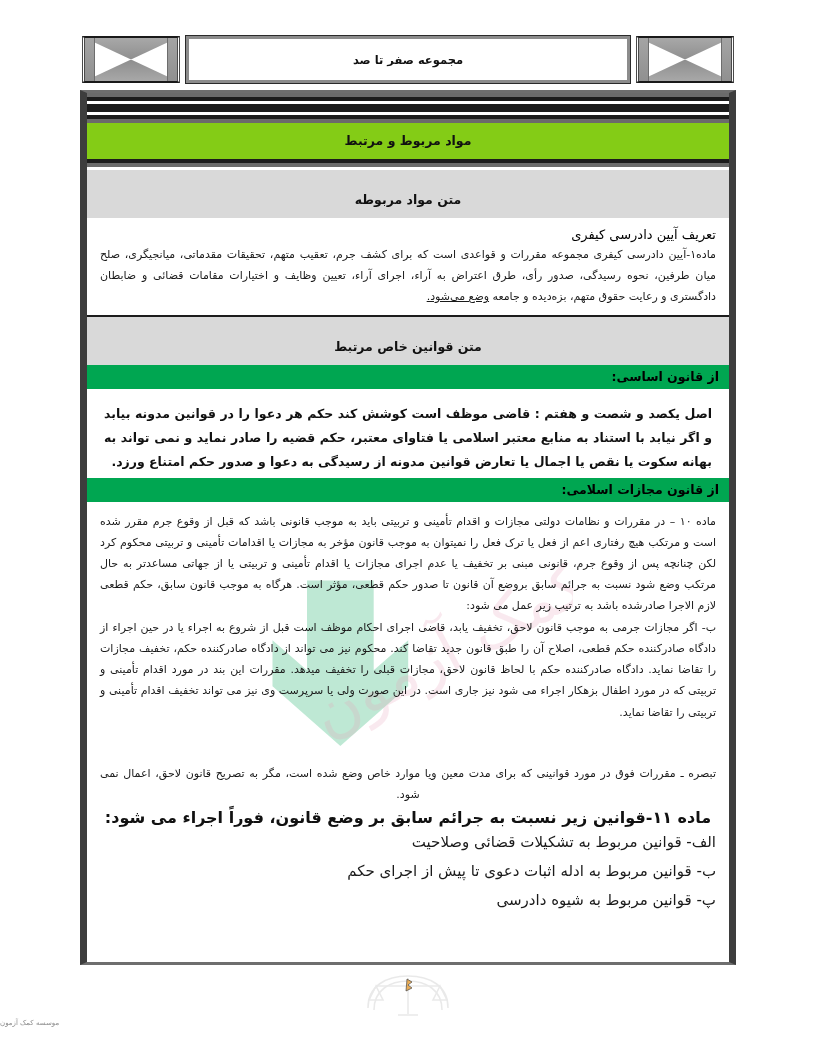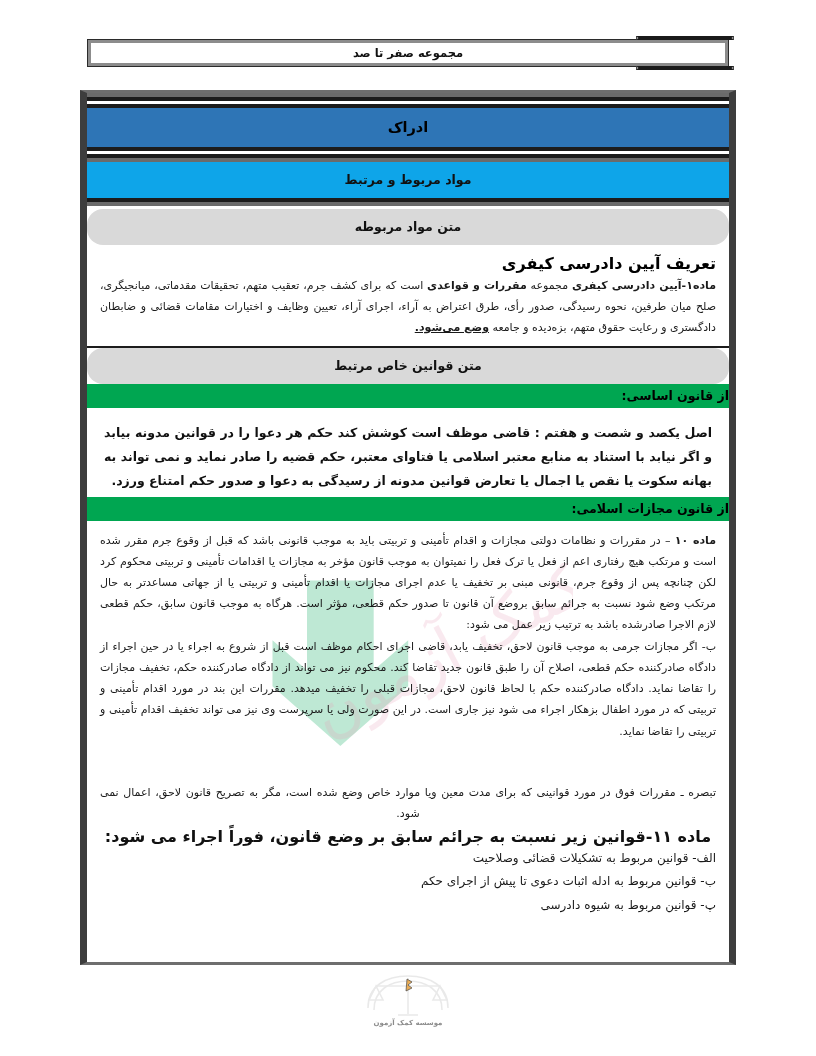--- a/index.html
+++ b/index.html
@@ -8,24 +8,23 @@
     background:#ffffff;
     font-family:"DejaVu Sans","Liberation Sans",sans-serif;
     overflow:hidden;
     position:relative;
   }
 
   
   .topbar{
     position:absolute;
     left:82px; top:36px;
-    width:652px; height:34px;
+    width:652px; height:47px;
     display:flex;
     align-items:stretch;
-    flex-direction:column;
   }
   .bowtie{
     width:92px;
     border-top:2px solid #1a1a1a;
     border-bottom:2px solid #1a1a1a;
     border-left:3px double #4a4a4a;
     border-right:3px double #4a4a4a;
     background:
       linear-gradient(to bottom right, transparent 49.4%, #ffffff 49.4%, #ffffff 50.6%, transparent 50.6%),
       linear-gradient(to bottom left,  transparent 49.4%, #ffffff 49.4%, #ffffff 50.6%, transparent 50.6%),
@@ -101,67 +100,66 @@
     color:#111;
     box-sizing:border-box;
   }
   .band-blue{
     background:#2e75b6;
     color:#000;
     font-size:14.5px;
     padding:11px 0 12px;
   }
   .band-gray-dark{
-    background:#0ea5e9;
+    background:#84cc16;
     font-size:12.5px;
     padding:10px 0 11px;
   }
   .band-gray-light{
     background:#d9d9d9;
     font-size:12.5px;
-    padding:10px 0 11px;
-    border-radius:16px;
+    padding:22px 0 11px;
   }
   .band-green{
     background:#00a651;
     color:#000;
     font-size:12.5px;
     text-align:right;
-    padding:4px 0 5px;
+    padding:4px 10px 5px;
   }
 
   
   .content{
     position:relative;
     padding:9px 13px 0 13px;
     z-index:3;
   }
   .para{
     font-size:11px;
     line-height:1.92;
     color:#1a1a1a;
     text-align:justify;
     text-align-last:right;
     margin:0 0 1px;
   }
   .para.center-last{text-align-last:center;margin-top:40px;}
   .lead{
-    font-weight:bold;font-size:16px;
+    font-weight:normal;font-size:13px;
     text-align:right;margin:0 0 2px;
   }
-  .b{font-weight:bold;}
+  .b{font-weight:normal;}
   .u{text-decoration:underline;}
   .bold-line{
     font-weight:bold;font-size:12.5px;
     line-height:1.9;color:#111;
     text-align:justify;text-align-last:right;
     margin:4px;
   }
   .sub{
-    font-size:12px;line-height:1.95;color:#1a1a1a;
+    font-size:15px;line-height:1.95;color:#1a1a1a;
     text-align:right;margin:0;
   }
   .art11{
     font-weight:bold;font-size:16px;
     text-align:center;margin:3px 0 1px;color:#111;
   }
   .spacer{height:7px;}
 
   
   .watermark{
@@ -170,23 +168,22 @@
     transform:translateX(-50%);
     width:330px;height:215px;
     z-index:1;
     pointer-events:none;
   }
 
   
   .footer{
     position:absolute;
     left:0;right:0;top:968px;
-    text-align:center;
+    text-align:left;
     z-index:1;
-    font-weight:bold;
   }
   .footer svg{display:block;margin:0 auto;}
   .footer .cap{
     font-size:7px;color:#8b8b8b;margin-top:-9px;letter-spacing:.5px;
   }
 </style>
 </head>
 <body>
 
 <div class="topbar">
@@ -215,23 +212,20 @@
         <text x="215" y="105" font-size="62" font-family="'DejaVu Sans',sans-serif" text-anchor="middle" transform="rotate(-28 215 105)">کمک آزمون</text>
       </g>
     </svg>
   </div>
 
   <div class="rule-gry"></div>
   <div class="rule-blk"></div>
   <div class="rule-wht"></div>
   <div class="rule-blk"></div>
 
-  <div class="band band-blue">
-    <span>ادراک</span>
-  </div>
 
   <div class="rule-blk"></div>
   <div class="rule-wht"></div>
   <div class="rule-blk"></div>
   <div class="rule-gry"></div>
 
   <div class="band band-gray-dark">
     <span>مواد مربوط و مرتبط</span>
   </div>
 

